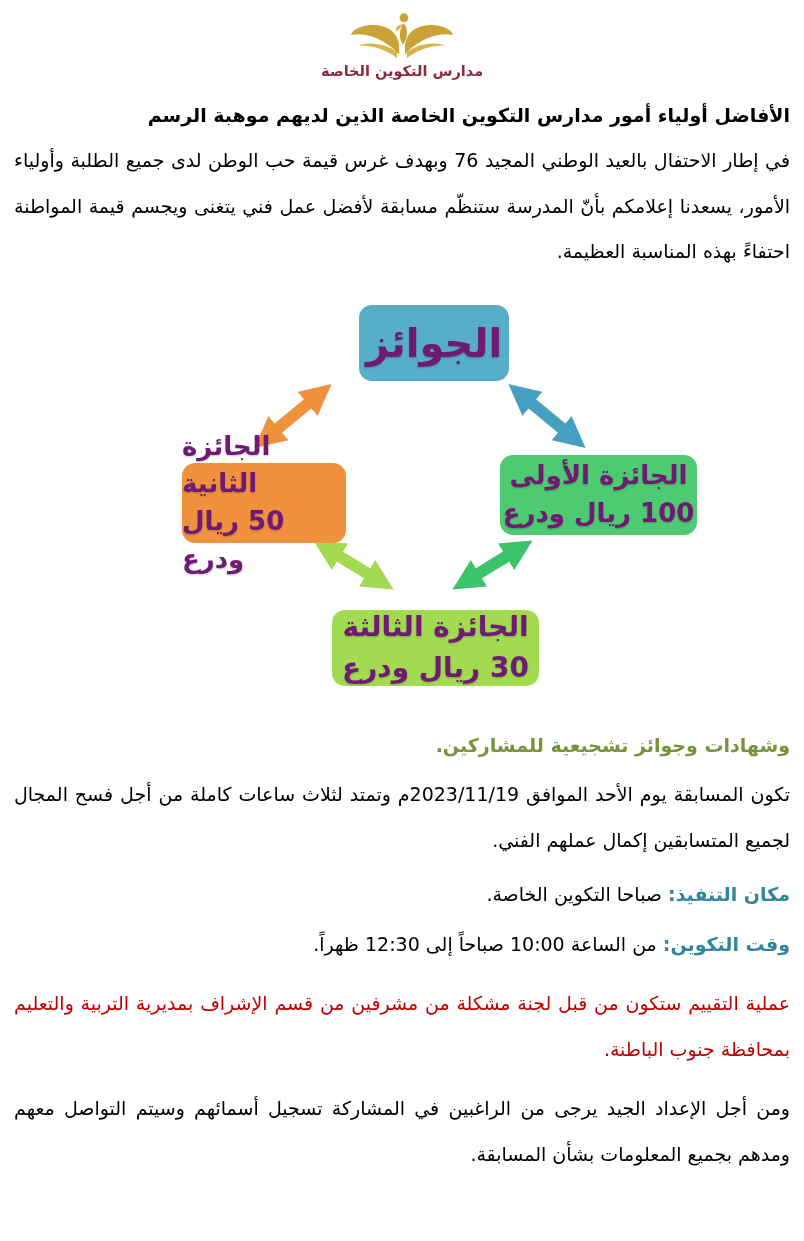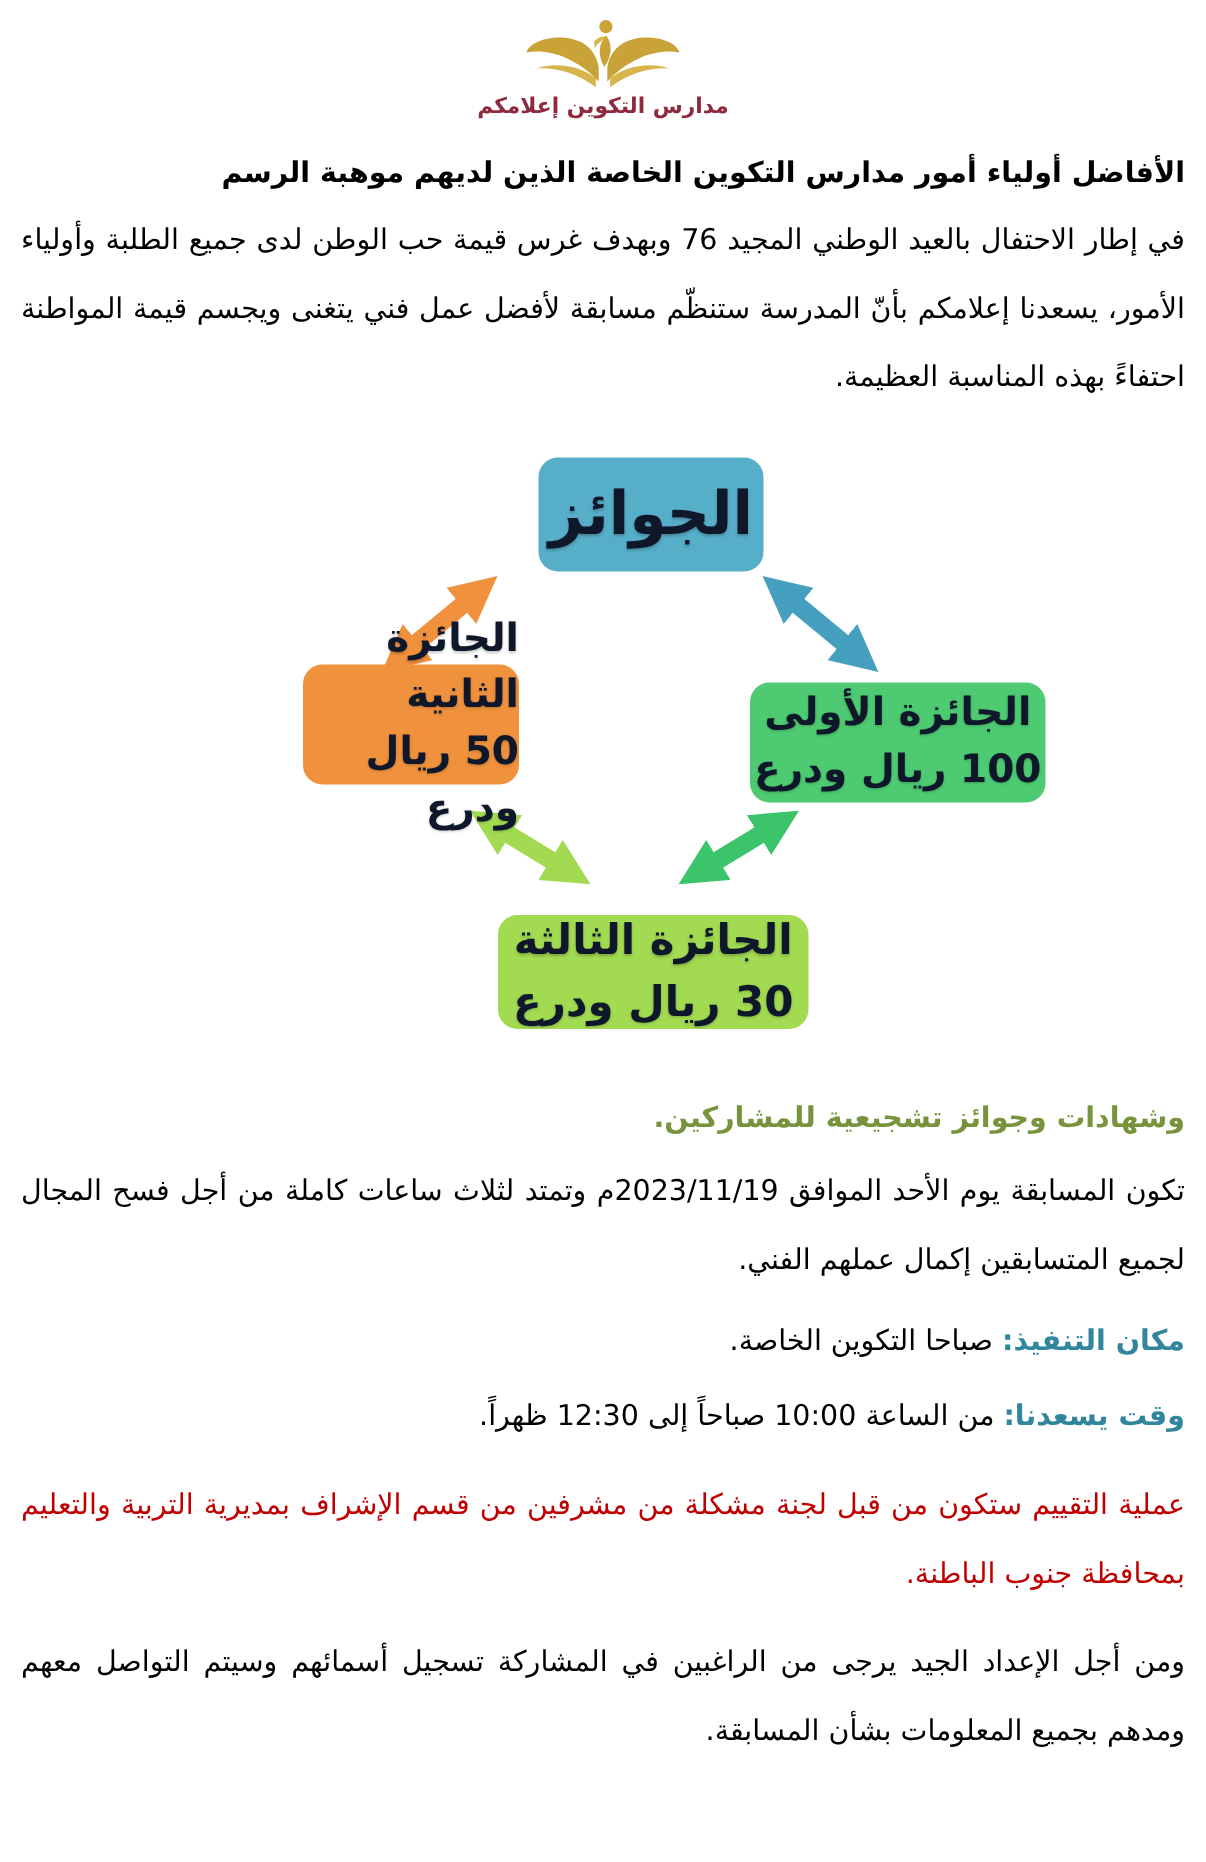--- a/index.html
+++ b/index.html
@@ -25,30 +25,30 @@
   
   .salutation { margin-top: 24px; font-weight: bold; font-size: 19px; }
   .greeting   { margin-top: 27px; font-weight: bold; font-size: 19px; }
   .para       { font-size: 19px; line-height: 2.4; text-align: justify; }
   .intro      { margin-top: 12px; }
 
   
   .diagram { position: relative; margin-top: 15px; height: 420px; }
   .diagram-arrows { position: absolute; inset: 0; width: 100%; height: 100%; }
   .dg-box {
-    position: absolute; border-radius: 13px; color: #0f172a; font-weight: bold;
+    position: absolute; border-radius: 13px; color: #701a75; font-weight: bold;
     display: flex; flex-direction: column; align-items: center; justify-content: center;
-    text-align: right; text-shadow: 0 1px 2px rgba(0,0,0,0.22);
+    text-align: left; text-shadow: 0 1px 2px rgba(0,0,0,0.22);
   }
   .dg-title-box {
     left: 345px; top: 15px; width: 150px; height: 76px;
     background: var(--box-blue, #57aec9); font-size: 40px;
   }
   .dg-prize { font-size: 26px; line-height: 1.45; }
-  .dg-second { right: 444px; top: 153px; width: 144px; height: 80px; background: var(--box-orange, #f0913e); }
+  .dg-second { right: 444px; top: 173px; width: 164px; height: 80px; background: var(--box-orange, #f0913e); }
   .dg-first  { left: 486px;  top: 165px; width: 197px; height: 80px; background: var(--box-green, #4ecb72); }
   .dg-third  { left: 318px;  top: 320px; width: 207px; height: 76px; background: var(--box-lightgreen, #a2da52); font-size: 28px; }
 
   
   .note-green { margin-top: 24px; font-weight: bold; font-size: 19px; color: var(--text-green, #77933c); }
   .schedule   { margin-top: 16px; }
   .info-line  { margin-top: 0; font-size: 19px; }
   .location   { margin-top: 20px; }
   .time       { margin-top: 28px; }
   .info-label { font-weight: bold; color: var(--text-teal, #31859c); text-align: center; }
@@ -66,21 +66,21 @@
       <path d="M57,44 C40,26 20,21 7,24 C9,15 32,9 47,18 C53,22 56,28 57,34 Z" fill="#c9a238"></path>
       <path d="M55,48 C42,38 26,34 14,35 C28,30 46,34 55,42 Z" fill="#d8b44c"></path>
 
       <path d="M63,44 C80,26 100,21 113,24 C111,15 88,9 73,18 C67,22 64,28 63,34 Z" fill="#c9a238"></path>
       <path d="M65,48 C78,38 94,34 106,35 C92,30 74,34 65,42 Z" fill="#d8b44c"></path>
 
       <circle cx="62" cy="6" r="4.6" fill="#c9a238"></circle>
       <path d="M62,12 C57,18 56,26 61,34 C66,27 67,18 62,12 Z" fill="#c9a238"></path>
       <path d="M54,16 C57,13 60,12.5 62,13 C59,16 56,18 54,21 Z" fill="#d8b44c"></path>
     </svg>
-    <div class="school-name-ar">مدارس التكوين إعلامكم</div>
+    <div class="school-name-ar">مدارس التكوين الخاصة</div>
   </div>
 
   <div class="salutation">الأفاضل أولياء أمور مدارس التكوين الخاصة الذين لديهم موهبة الرسم</div>
   <p class="para intro">في إطار الاحتفال بالعيد الوطني المجيد 76 وبهدف غرس قيمة حب الوطن لدى جميع الطلبة وأولياء الأمور، يسعدنا إعلامكم بأنّ المدرسة ستنظّم مسابقة لأفضل عمل فني يتغنى ويجسم قيمة المواطنة احتفاءً بهذه المناسبة العظيمة.</p>
 
   <div class="diagram">
     <svg class="diagram-arrows" viewBox="0 0 776 420" preserveAspectRatio="none" xmlns="http://www.w3.org/2000/svg" aria-hidden="true">
       <defs>
         <marker id="ah-orange" viewBox="0 0 10 10" refX="6" refY="5" markerWidth="2.6" markerHeight="2.6" orient="auto-start-reverse">
           <path d="M0,0 L10,5 L0,10 Z" style="fill:var(--box-orange,#f0913e)"></path>
@@ -123,20 +123,20 @@
 
   <div class="note-green">وشهادات وجوائز تشجيعية للمشاركين.</div>
 
   <p class="para schedule">تكون المسابقة يوم الأحد الموافق 2023/11/19م وتمتد لثلاث ساعات كاملة من أجل فسح المجال لجميع المتسابقين إكمال عملهم الفني.</p>
 
   <div class="info-line location">
     <span class="info-label">مكان التنفيذ:</span><span> صباحا التكوين الخاصة.</span>
   </div>
 
   <div class="info-line time">
-    <span class="info-label">وقت يسعدنا:</span><span> من الساعة 10:00 صباحاً إلى 12:30 ظهراً.</span>
+    <span class="info-label">وقت التكوين:</span><span> من الساعة 10:00 صباحاً إلى 12:30 ظهراً.</span>
   </div>
 
   <p class="para evaluation">عملية التقييم ستكون من قبل لجنة مشكلة من مشرفين من قسم الإشراف بمديرية التربية والتعليم بمحافظة جنوب الباطنة.</p>
 
   <p class="para registration">ومن أجل الإعداد الجيد يرجى من الراغبين في المشاركة تسجيل أسمائهم وسيتم التواصل معهم ومدهم بجميع المعلومات بشأن المسابقة.</p>
 
 </div>
 
 </body></html>

